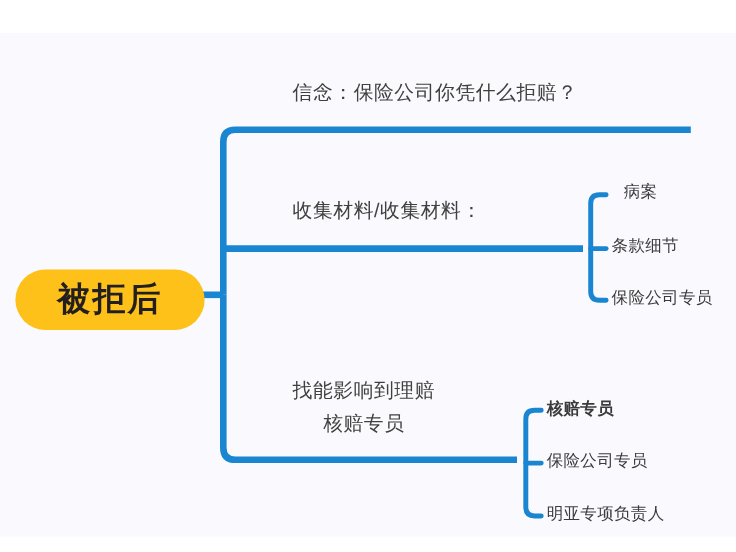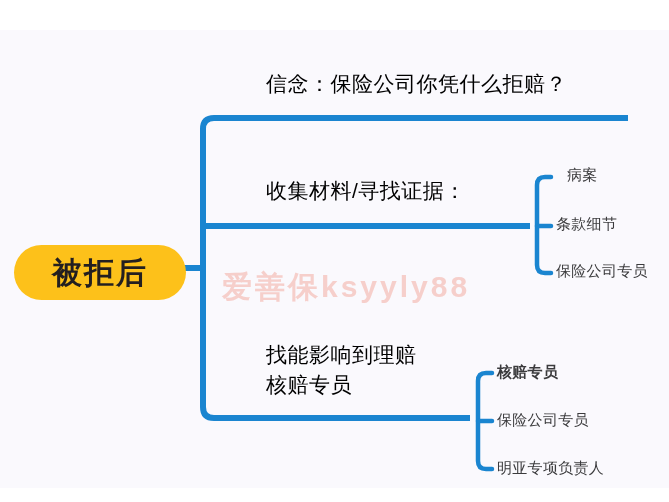--- a/index.html
+++ b/index.html
@@ -60,25 +60,26 @@
     font-weight: bold;
     color: #231f20;
     letter-spacing: 2px;
     line-height: 1;
     white-space: nowrap;
   }
 
   
   .branch-label {
     position: absolute;
-    font-size: 21px;
-    color: #000000;
+    font-size: 18px;
+    color: #404040;
     line-height: 30px;
     white-space: pre-line;
     letter-spacing: 0.5px;
+    text-align: center;
   }
   #branch-label-1 { left: 266px; top: 69px; }
   #branch-label-2 { left: 266px; top: 176px; }
   #branch-label-3 { left: 266px; top: 340px; }
 
   
   .leaf-label {
     position: absolute;
     font-size: 15px;
     color: #3b3b3d;
@@ -134,28 +135,27 @@
     <path d="M 492 373 L 486 373 Q 478 373 478 381 L 478 461 Q 478 469 486 469 L 492 469" fill="none" stroke="#1a85d0" stroke-width="4.5" stroke-linecap="round" stroke-linejoin="round"></path>
     <path d="M 478 421 L 492 421" fill="none" stroke="#1a85d0" stroke-width="4.5" stroke-linecap="round"></path>
   </svg>
 
   <div id="root-node">
     <span class="root-label">被拒后</span>
   </div>
 
   <div class="branch-label" id="branch-label-1">信念：保险公司你凭什么拒赔？</div>
 
-  <div class="branch-label" id="branch-label-2">收集材料/寻找证据：</div>
+  <div class="branch-label" id="branch-label-2">收集材料/收集材料：</div>
 
   <div class="branch-label" id="branch-label-3">找能影响到理赔
 核赔专员</div>
 
   <div class="leaf-label" id="leaf-a-0">病案</div>
   <div class="leaf-label" id="leaf-a-1">条款细节</div>
   <div class="leaf-label" id="leaf-a-2">保险公司专员</div>
 
   <div class="leaf-label" id="leaf-b-0">核赔专员</div>
   <div class="leaf-label" id="leaf-b-2">明亚专项负责人</div>
   <div class="leaf-label" id="leaf-b-1">保险公司专员</div>
 
-  <div id="watermark">爱善保ksyyly88</div>
 
 </div>
 
 </body></html>

